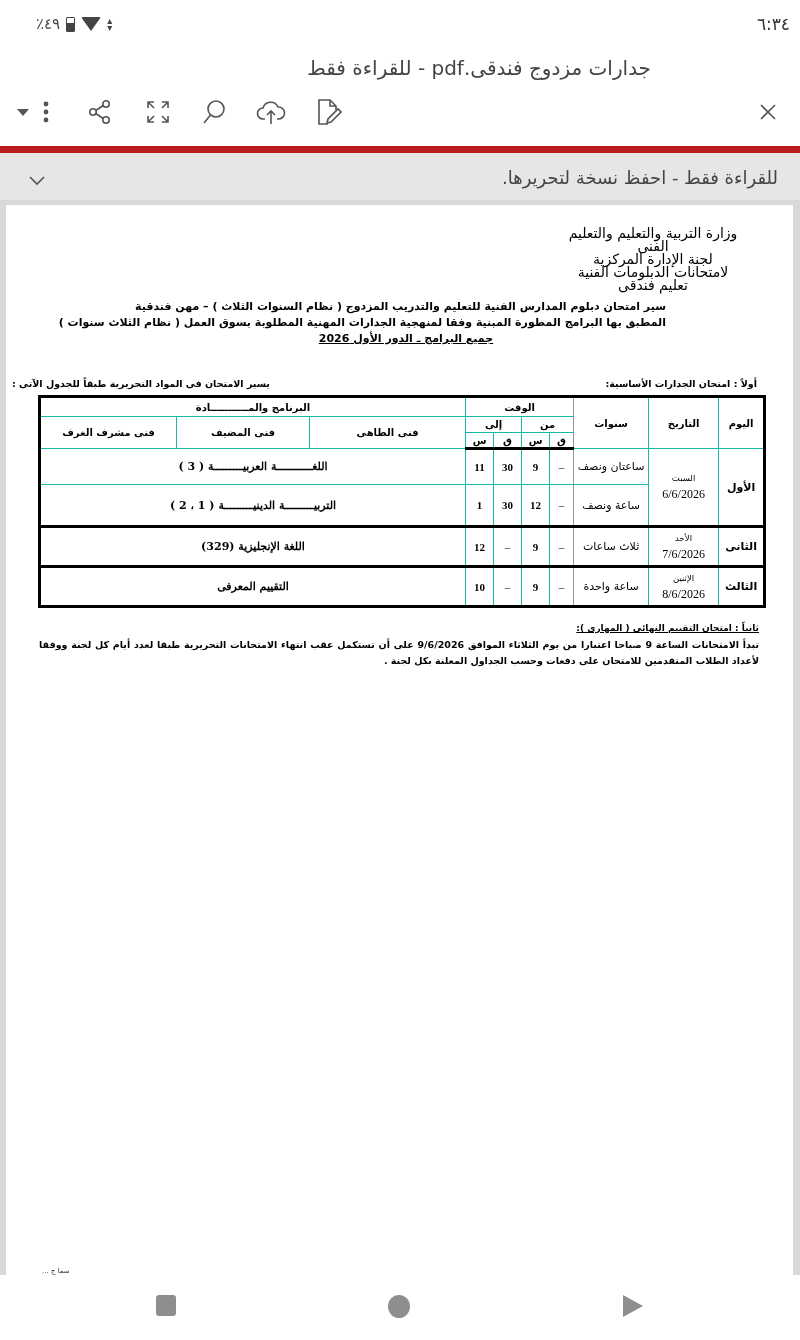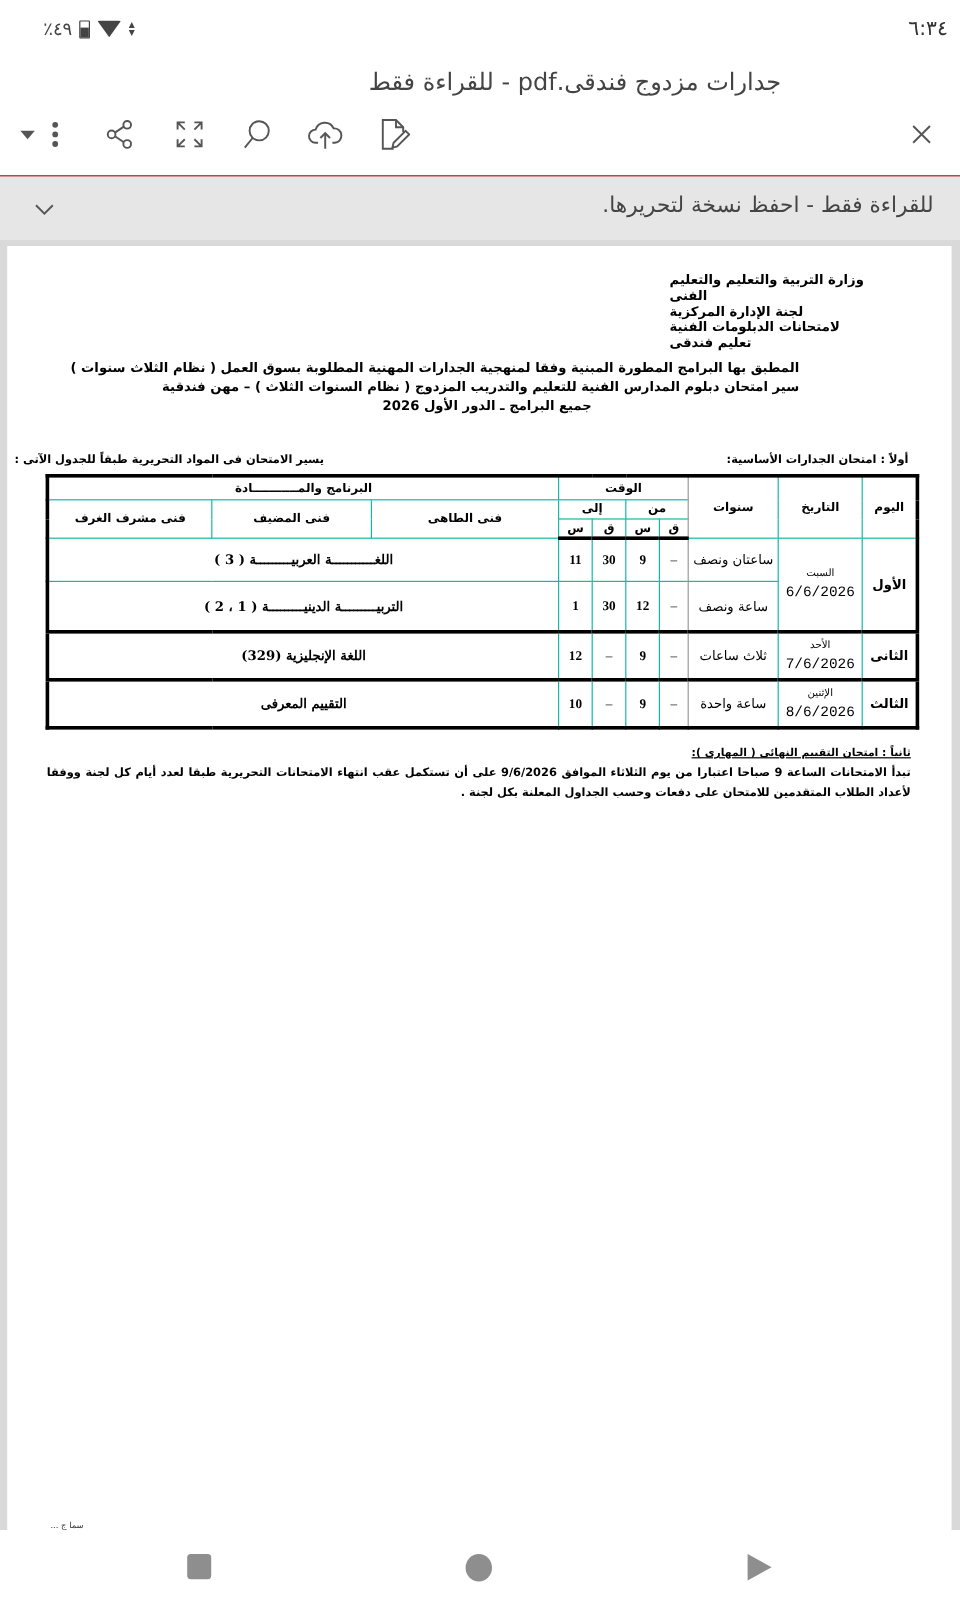--- a/index.html
+++ b/index.html
@@ -17,52 +17,52 @@
 
   
   .doc-title { position: absolute; top: 56px; left: 0; width: 651px; text-align: right; font-size: 20px; color: #444; direction: rtl; }
 
   
   .toolbar { position: absolute; top: 92px; left: 0; width: 800px; height: 44px; }
   .tb-btn { position: absolute; top: 0; width: 36px; height: 40px; display: flex; align-items: center; justify-content: center; cursor: pointer; }
   .tb-btn svg { stroke: #555; fill: none; stroke-width: 1.6; }
 
   
-  .banner { position: absolute; top: 146px; left: 0; width: 800px; height: 54px; background: #e6e6e6; border-top: 1px solid #b91c1c; }
+  .banner { position: absolute; top: 146px; left: 0; width: 800px; height: 54px; background: #e6e6e6; border-top: 7px solid #b91c1c; }
   .banner-text { position: absolute; right: 22px; top: 14px; font-size: 18px; color: #444; direction: rtl; }
   .banner-chevron { position: absolute; left: 26px; top: 16px; width: 22px; height: 22px; cursor: pointer; }
 
   
   .viewer { position: absolute; top: 200px; left: 0; width: 800px; height: 1075px; background: #d9d9d9; }
   .page { position: absolute; top: 5px; left: 6px; width: 787px; height: 1070px; background: #fff; }
 
-  .ministry { position: absolute; right: 45px; top: 22px; width: 190px; text-align: left; font-family: "DejaVu Sans", sans-serif; font-weight: bold; font-size: 11px; line-height: 13px; color: #000; direction: rtl; }
+  .ministry { position: absolute; right: 45px; top: 22px; width: 190px; text-align: center; font-family: "DejaVu Sans", sans-serif; font-weight: normal; font-size: 14px; line-height: 13px; color: #000; direction: rtl; }
   .emblem-wrap { position: absolute; left: 54px; top: 40px; width: 100px; text-align: center; }
   .emblem { width: 44px; height: 46px; margin: 0 auto; }
   .emblem-label { font-size: 8.5px; font-weight: bold; color: #000; direction: rtl; margin-top: 1px; }
 
   .heading-block { position: absolute; top: 94px; left: 140px; width: 520px; text-align: center; direction: rtl; color: #000; font-weight: bold; }
   .heading-block .h-title { font-size: 11px; line-height: 16px; }
   .heading-block .h-line { font-size: 11px; line-height: 16px; white-space: nowrap; }
-  .heading-block .h-year { font-size: 11px; line-height: 16px; }
+  .heading-block .h-year { font-size: 11px; line-height: 16px; text-decoration: underline; }
 
   .section-row { position: absolute; top: 173px; left: 6px; width: 745px; height: 16px; direction: rtl; font-size: 9.5px; font-weight: bold; color: #000; }
   .section-row .sec-title { position: absolute; right: 0; top: 0; }
   .section-row .sec-desc { position: absolute; left: 0; top: 0; }
 
   
   table.schedule { position: absolute; top: 190px; left: 32px; width: 725px; border-collapse: collapse; direction: rtl; color: #000; table-layout: fixed; }
   table.schedule td, table.schedule th { border: 1px solid #14b8a6; text-align: center; vertical-align: middle; font-size: 11px; padding: 0; }
   table.schedule th { font-weight: bold; font-size: 10px; }
   .thick-bottom td, .thick-bottom th { border-bottom: 3px solid #000 !important; }
   table.schedule { border: 3px solid #000; }
   .num { font-family: "Liberation Serif", serif; font-weight: bold; font-size: 14px; }
   .dash { font-family: "Liberation Serif", serif; font-size: 12px; }
   .date-day { font-size: 8.5px; display: block; line-height: 14px; }
-  .date-val { font-family: Liberation Mono, monospace; font-size: 12px; display: block; line-height: 18px; }
+  .date-val { font-family: Liberation Serif, serif; font-size: 12px; display: block; line-height: 18px; }
   .dur { font-size: 8px; }
   .day-name { font-weight: bold; font-size: 11px; }
   .subject { font-family: "DejaVu Serif", serif; font-weight: bold; font-size: 12px; margin-top: 26px; }
   .grey-l { border-left-color: #999 !important; }
 
   .second-title { position: absolute; top: 418px; right: 34px; font-size: 9px; font-weight: bold; text-decoration: underline; direction: rtl; color: #000; }
   .second-body { position: absolute; top: 432px; right: 34px; width: 720px; font-size: 9.5px; font-weight: bold; line-height: 16px; direction: rtl; color: #000; text-align: justify; }
 
   .footer-scrap { position: absolute; top: 1062px; left: 36px; font-size: 7px; color: #333; direction: rtl; }
 
@@ -159,22 +159,22 @@
 
     <div class="ministry">
       <div>وزارة التربية والتعليم والتعليم الفنى</div>
       <div>لجنة الإدارة المركزية</div>
       <div>لامتحانات الدبلومات الفنية</div>
       <div>تعليم فندقى</div>
     </div>
 
 
     <div class="heading-block">
+      <div class="h-line">سير امتحان دبلوم المدارس الفنية للتعليم والتدريب المزدوج ( نظام السنوات الثلاث ) – مهن فندقية</div>
       <div class="h-line">المطبق بها البرامج المطورة المبنية  وفقا لمنهجية الجدارات المهنية المطلوبة بسوق العمل ( نظام الثلاث سنوات )</div>
-      <div class="h-line">سير امتحان دبلوم المدارس الفنية للتعليم والتدريب المزدوج ( نظام السنوات الثلاث ) – مهن فندقية</div>
       <div class="h-year">جميع البرامج ـ الدور الأول 2026</div>
     </div>
 
     <div class="section-row">
       <span class="sec-title">أولاً : امتحان الجدارات الأساسية:</span>
       <span class="sec-desc">يسير الامتحان فى المواد التحريرية طبقاً للجدول الآتى :</span>
     </div>
 
     <table class="schedule">
       <colgroup>

